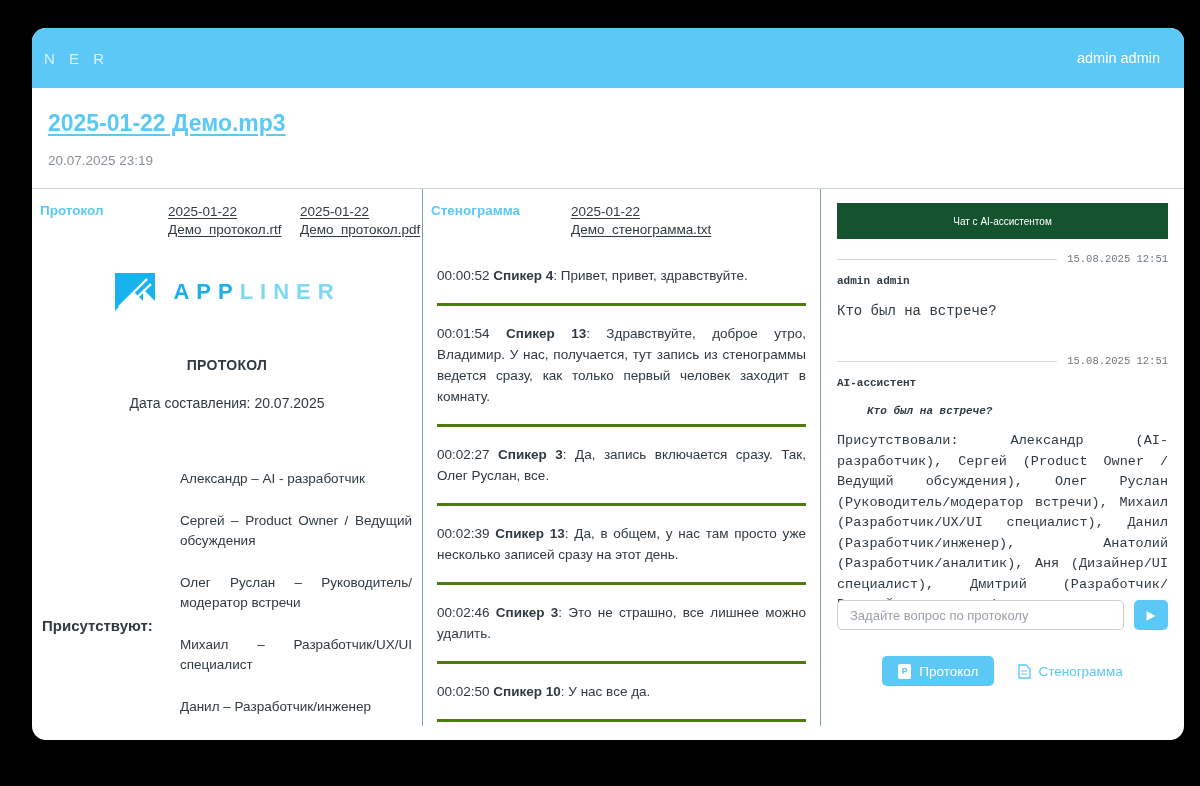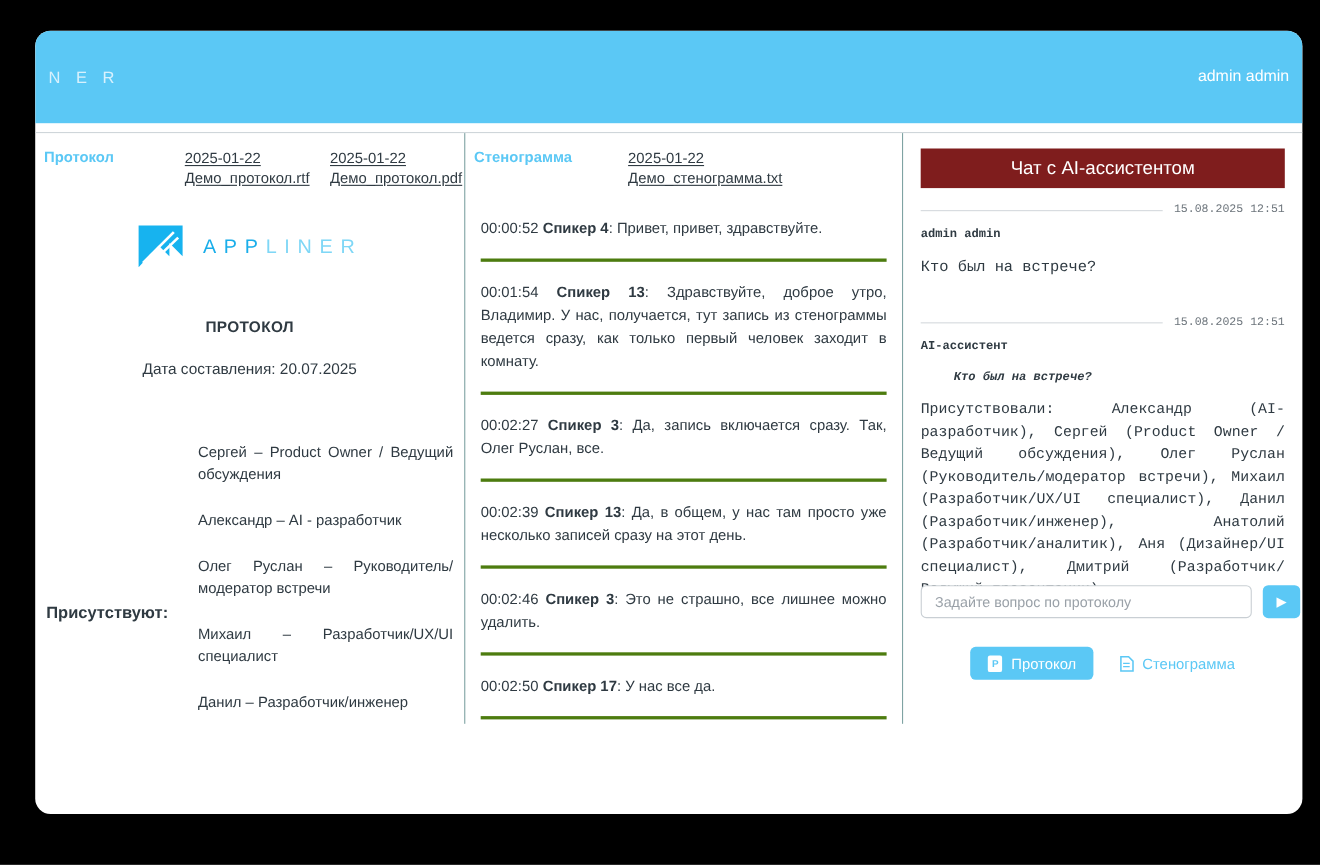--- a/index.html
+++ b/index.html
@@ -13,26 +13,26 @@
   .page {
     position: absolute;
     left: 32px; top: 28px;
     width: 1152px; height: 712px;
     background: #ffffff;
     border-radius: 14px;
     overflow: hidden;
   }
   
   .appbar {
-    height: 84px;
+    height: 60px;
     background: #5BC8F5;
     display: flex;
     align-items: center;
     justify-content: space-between;
-    padding: 0 12px 0 8px;
+    padding: 0 24px 0 8px;
   }
   .brand {
     color: #d8f1fd;
     font-size: 15px;
     letter-spacing: 5px;
     padding-left: 4px;
     font-weight: 400;
   }
   .user {
     color: #ffffff;
@@ -91,21 +91,21 @@
   
   .proto-doc { padding: 6px 10px 0 10px; }
   .logo-row {
     display: flex;
     align-items: center;
     justify-content: center;
     gap: 16px;
     margin: 18px 0 44px 0;
   }
   .logo-mark { width: 44px; height: 42px; flex: 0 0 auto; }
-  .logo-text { font-size: 18px; letter-spacing: 7px; font-weight: 400; }
+  .logo-text { font-size: 22px; letter-spacing: 7px; font-weight: 700; }
   .logo-text .a { color: #1aaeea; }
   .logo-text .b { color: #7fd7f6; }
 
   .proto-h {
     text-align: center;
     font-size: 14px;
     font-weight: 700;
     color: #2f3a42;
     letter-spacing: .3px;
   }
@@ -147,23 +147,23 @@
     color: #2f3a42;
     text-align: justify;
   }
   .steno-row:first-child { border-top: none; padding-top: 10px; }
   .steno-row .spk { font-weight: 700; }
 
   
   .chat-head {
     margin-top: 14px;
     height: 36px;
-    background: #7f1d1d;
+    background: #14532d;
     color: #ffffff;
-    font-size: 17px;
+    font-size: 10px;
     display: flex;
     align-items: center;
     justify-content: center;
     cursor: pointer;
   }
   .msg-top {
     display: flex;
     align-items: center;
     gap: 10px;
     margin-top: 14px;
@@ -188,21 +188,21 @@
     font-style: italic;
     font-weight: 700;
     color: #2f3a42;
     margin: 16px 0 0 30px;
   }
   .chat-msg { margin-bottom: 4px; font-family: Liberation Mono, monospace; }
   .ai-answer { font-size: 13.5px; line-height: 20.5px; }
 
   .composer {
     position: absolute;
-    left: 16px; right: 2px;
+    left: 16px; right: 16px;
     bottom: 96px;
     display: flex;
     gap: 10px;
     align-items: center;
   }
   .composer input {
     flex: 1;
     height: 30px;
     border: 1px solid #c9cfd4;
     border-radius: 5px;
@@ -262,20 +262,26 @@
 </head>
 <body>
 
 <div class="page">
 
   <div class="appbar">
     <div class="brand">N E R</div>
     <div class="user">admin admin</div>
   </div>
 
+  <div class="titlewrap">
+    <div style="padding-left:8px">
+      <span class="doc-title">2025-01-22 Демо.mp3</span>
+      <div class="doc-date">20.07.2025 23:19</div>
+    </div>
+  </div>
   <div class="hr-top"></div>
 
   <div class="body3">
 
     <div class="col-proto">
       <div class="sec-head">
         <div class="sec-label">Протокол</div>
         <div class="sec-files">
           <div class="file-link">2025-01-22 Демо_протокол.rtf</div>
           <div class="file-link">2025-01-22 Демо_протокол.pdf</div>
@@ -291,22 +297,22 @@
           </svg>
           <div class="logo-text"><span class="a">APP</span><span class="b">LINER</span></div>
         </div>
 
         <div class="proto-h">ПРОТОКОЛ</div>
         <div class="proto-date">Дата составления: 20.07.2025</div>
 
         <div class="attendees">
           <div class="att-label">Присутствуют:</div>
           <div class="att-list">
+            <div class="att-item">Александр – AI - разработчик</div>
             <div class="att-item">Сергей – Product Owner / Ведущий обсуждения</div>
-            <div class="att-item">Александр – AI - разработчик</div>
             <div class="att-item">Олег Руслан – Руководитель/модератор встречи</div>
             <div class="att-item">Михаил – Разработчик/UX/UI специалист</div>
             <div class="att-item">Данил – Разработчик/инженер</div>
 
           </div>
         </div>
       </div>
     </div>
 
     <div class="col-steno">
@@ -316,21 +322,21 @@
           <div class="file-link">2025-01-22 Демо_стенограмма.txt</div>
         </div>
       </div>
 
       <div class="steno-list">
         <div class="steno-row"><span>00:00:52</span> <span class="spk">Спикер 4</span>: <span>Привет, привет, здравствуйте.</span></div>
         <div class="steno-row"><span>00:01:54</span> <span class="spk">Спикер 13</span>: <span>Здравствуйте, доброе утро, Владимир. У нас, получается, тут запись из стенограммы ведется сразу, как только первый человек заходит в комнату.</span></div>
         <div class="steno-row"><span>00:02:27</span> <span class="spk">Спикер 3</span>: <span>Да, запись включается сразу. Так, Олег Руслан, все.</span></div>
         <div class="steno-row"><span>00:02:39</span> <span class="spk">Спикер 13</span>: <span>Да, в общем, у нас там просто уже несколько записей сразу на этот день.</span></div>
         <div class="steno-row"><span>00:02:46</span> <span class="spk">Спикер 3</span>: <span>Это не страшно, все лишнее можно удалить.</span></div>
-        <div class="steno-row"><span>00:02:50</span> <span class="spk">Спикер 17</span>: <span>У нас все да.</span></div>
+        <div class="steno-row"><span>00:02:50</span> <span class="spk">Спикер 10</span>: <span>У нас все да.</span></div>
         <div class="steno-row"> : </div>
 
       </div>
     </div>
 
     <div class="col-chat">
       <div class="chat-head">Чат с AI-ассистентом</div>
 
       <div class="chat-msg">
         <div class="msg-top">

